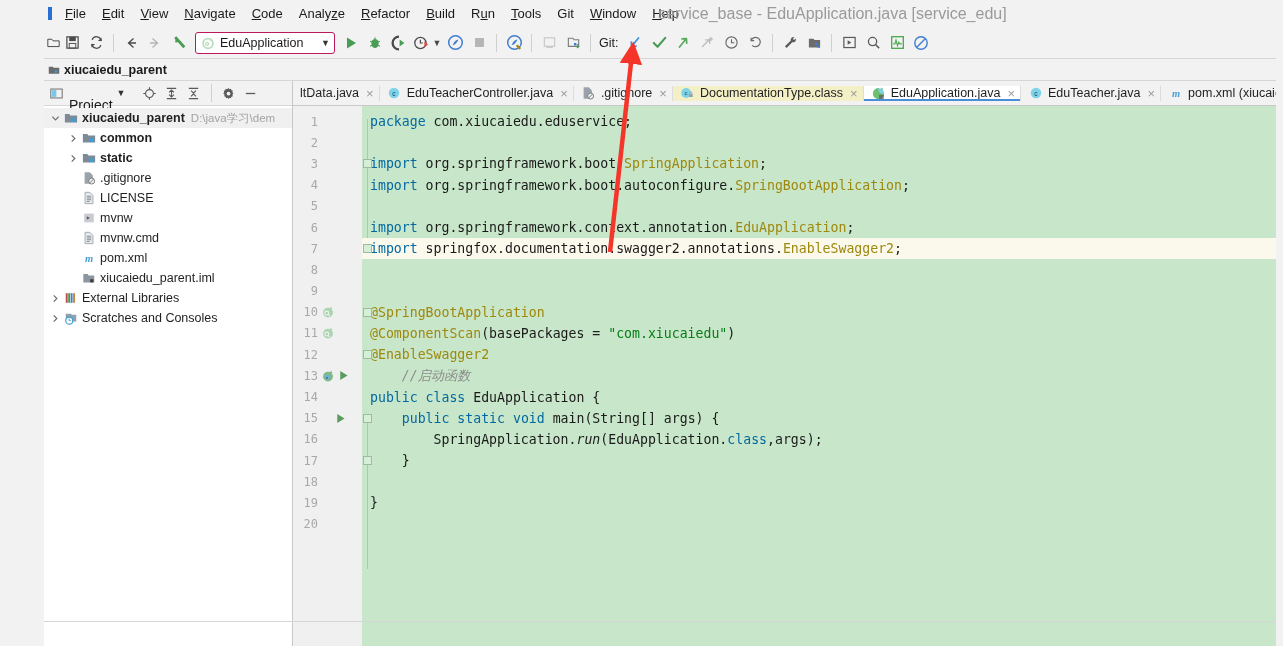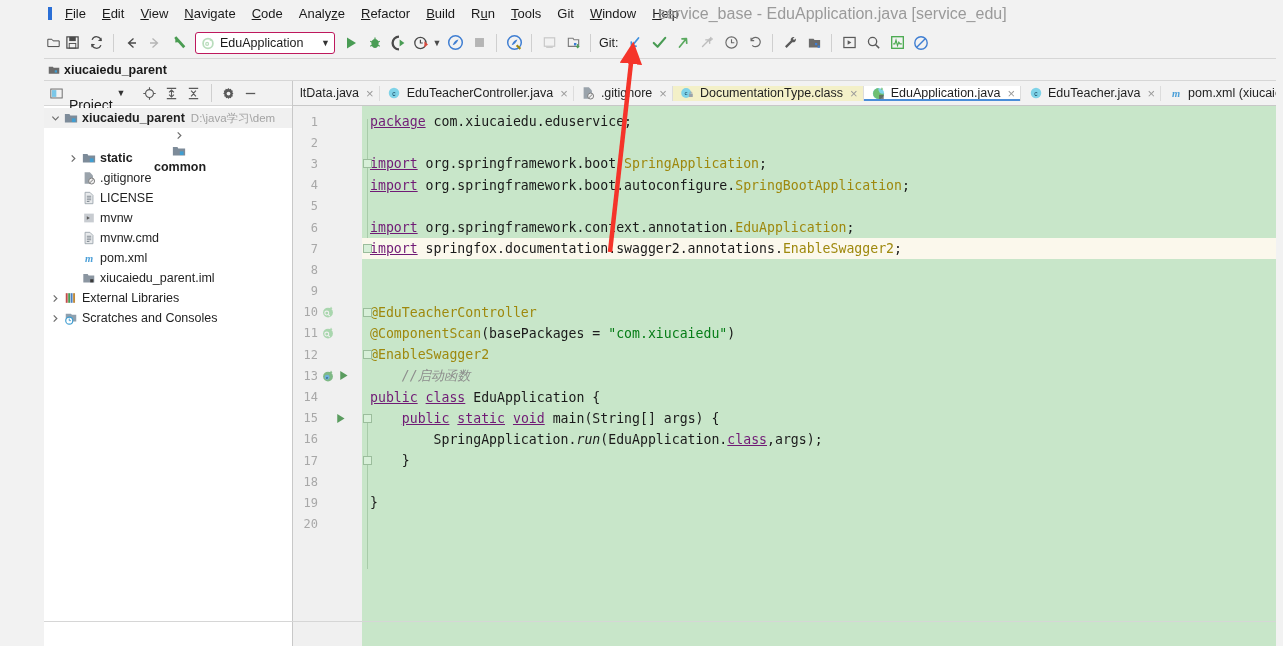--- a/index.html
+++ b/index.html
@@ -199,21 +199,21 @@
     display: flex; align-items: center;
     font-family: "DejaVu Sans Mono", monospace;
     font-size: 13.2px;
     white-space: pre;
     padding-left: 8px;
     position: relative;
   }
   .cline.hl { background: #fbf8ec; }
 
   
-  .kw   { color: #701a75; text-decoration: underline; }
+  .kw   { color: #0369a1; }
   .plain{ color: #1a1a1a; }
   .anno { color: #9e880d; }
   .str  { color: #067d17; }
   .cmt  { color: #8c8c8c; font-style: italic; }
   .ital { font-style: italic; }
 
   
   .foldbox {
     position: absolute; left: 1px;
     width: 9px; height: 9px;
@@ -508,21 +508,21 @@
             </span>
             <span class="nicon">
               <svg width="14" height="14" viewBox="0 0 16 16">
                 <path d="M1 3.5h5.2l1 1.5H15v8H1z" fill="#7d8b99"></path>
                 <rect x="9" y="8.4" width="4.2" height="4.2" fill="#3f9ed2"></rect>
               </svg>
             </span>
             <span class="nlabel b">xiucaiedu_parent</span>
             <span class="npath">D:\java学习\dem</span>
           </div>
-          <div class="node" style="padding-left: 22px; flex-direction: column;">
+          <div class="node" style="padding-left: 22px;">
             <span class="arrow">
               <svg width="9" height="9" viewBox="0 0 10 10">
                 <path d="M3 1.5 L6.5 5 L3 8.5" stroke="#6d6d6d" stroke-width="1.3" fill="none"></path>
               </svg>
             </span>
             <span class="nicon">
               <svg width="14" height="14" viewBox="0 0 16 16">
                 <path d="M1 3.5h5.2l1 1.5H15v8H1z" fill="#7d8b99"></path>
                 <rect x="9" y="8.4" width="4.2" height="4.2" fill="#3f9ed2"></rect>
               </svg>
@@ -827,21 +827,21 @@
           <div class="foldline" style="top:418px;height:42px"></div>
         <div class="cline"><span><span class="kw">package</span><span class="plain"> com.xiucaiedu.eduservice;</span></span></div>
             <div class="cline"><span></span></div>
             <div class="cline"><span class="foldbox" style="top: 6px;"></span><span><span class="kw">import</span><span class="plain"> org.springframework.boot.<span class="anno">SpringApplication</span>;</span></span></div>
             <div class="cline"><span><span class="kw">import</span><span class="plain"> org.springframework.boot.autoconfigure.<span class="anno">SpringBootApplication</span>;</span></span></div>
             <div class="cline"><span></span></div>
             <div class="cline"><span><span class="kw">import</span><span class="plain"> org.springframework.context.annotation.<span class="anno">EduApplication</span>;</span></span></div>
             <div class="cline hl"><span class="foldbox" style="top: 6px;"></span><span><span class="kw">import</span><span class="plain"> springfox.documentation.swagger2.annotations.<span class="anno">EnableSwagger2</span>;</span></span></div>
             <div class="cline"><span></span></div>
             <div class="cline"><span></span></div>
-            <div class="cline"><span class="foldbox" style="top: 6px;"></span><span><span class="anno">@EduTeacherController</span><span class="plain"></span></span></div>
+            <div class="cline"><span class="foldbox" style="top: 6px;"></span><span><span class="anno">@SpringBootApplication</span><span class="plain"></span></span></div>
             <div class="cline"><span><span class="anno">@ComponentScan</span><span class="plain">(</span><span class="plain">basePackages</span> = <span class="str">"com.xiucaiedu"</span><span class="plain">)</span><span class="plain"></span></span></div>
             <div class="cline"><span class="foldbox" style="top: 6px;"></span><span><span class="anno">@EnableSwagger2</span><span class="plain"></span></span></div>
             <div class="cline"><span>    <span class="cmt">//启动函数</span></span></div>
             <div class="cline"><span><span class="plain"><span class="kw">public</span> <span class="kw">class</span> EduApplication {</span></span></div>
             <div class="cline"><span class="foldbox" style="top: 6px;"></span><span>    <span class="plain"><span class="kw">public</span> <span class="kw">static</span> <span class="kw">void</span> main(String[] args) {</span></span></div>
             <div class="cline"><span>        <span class="plain">SpringApplication.<span class="ital plain">run</span>(EduApplication.<span class="kw">class</span>,args);</span></span></div>
             <div class="cline"><span class="foldbox" style="top: 6px;"></span><span>    <span class="plain">}</span></span></div>
             <div class="cline"><span></span></div>
             <div class="cline"><span><span class="plain">}</span></span></div>
             <div class="cline"><span></span></div>

